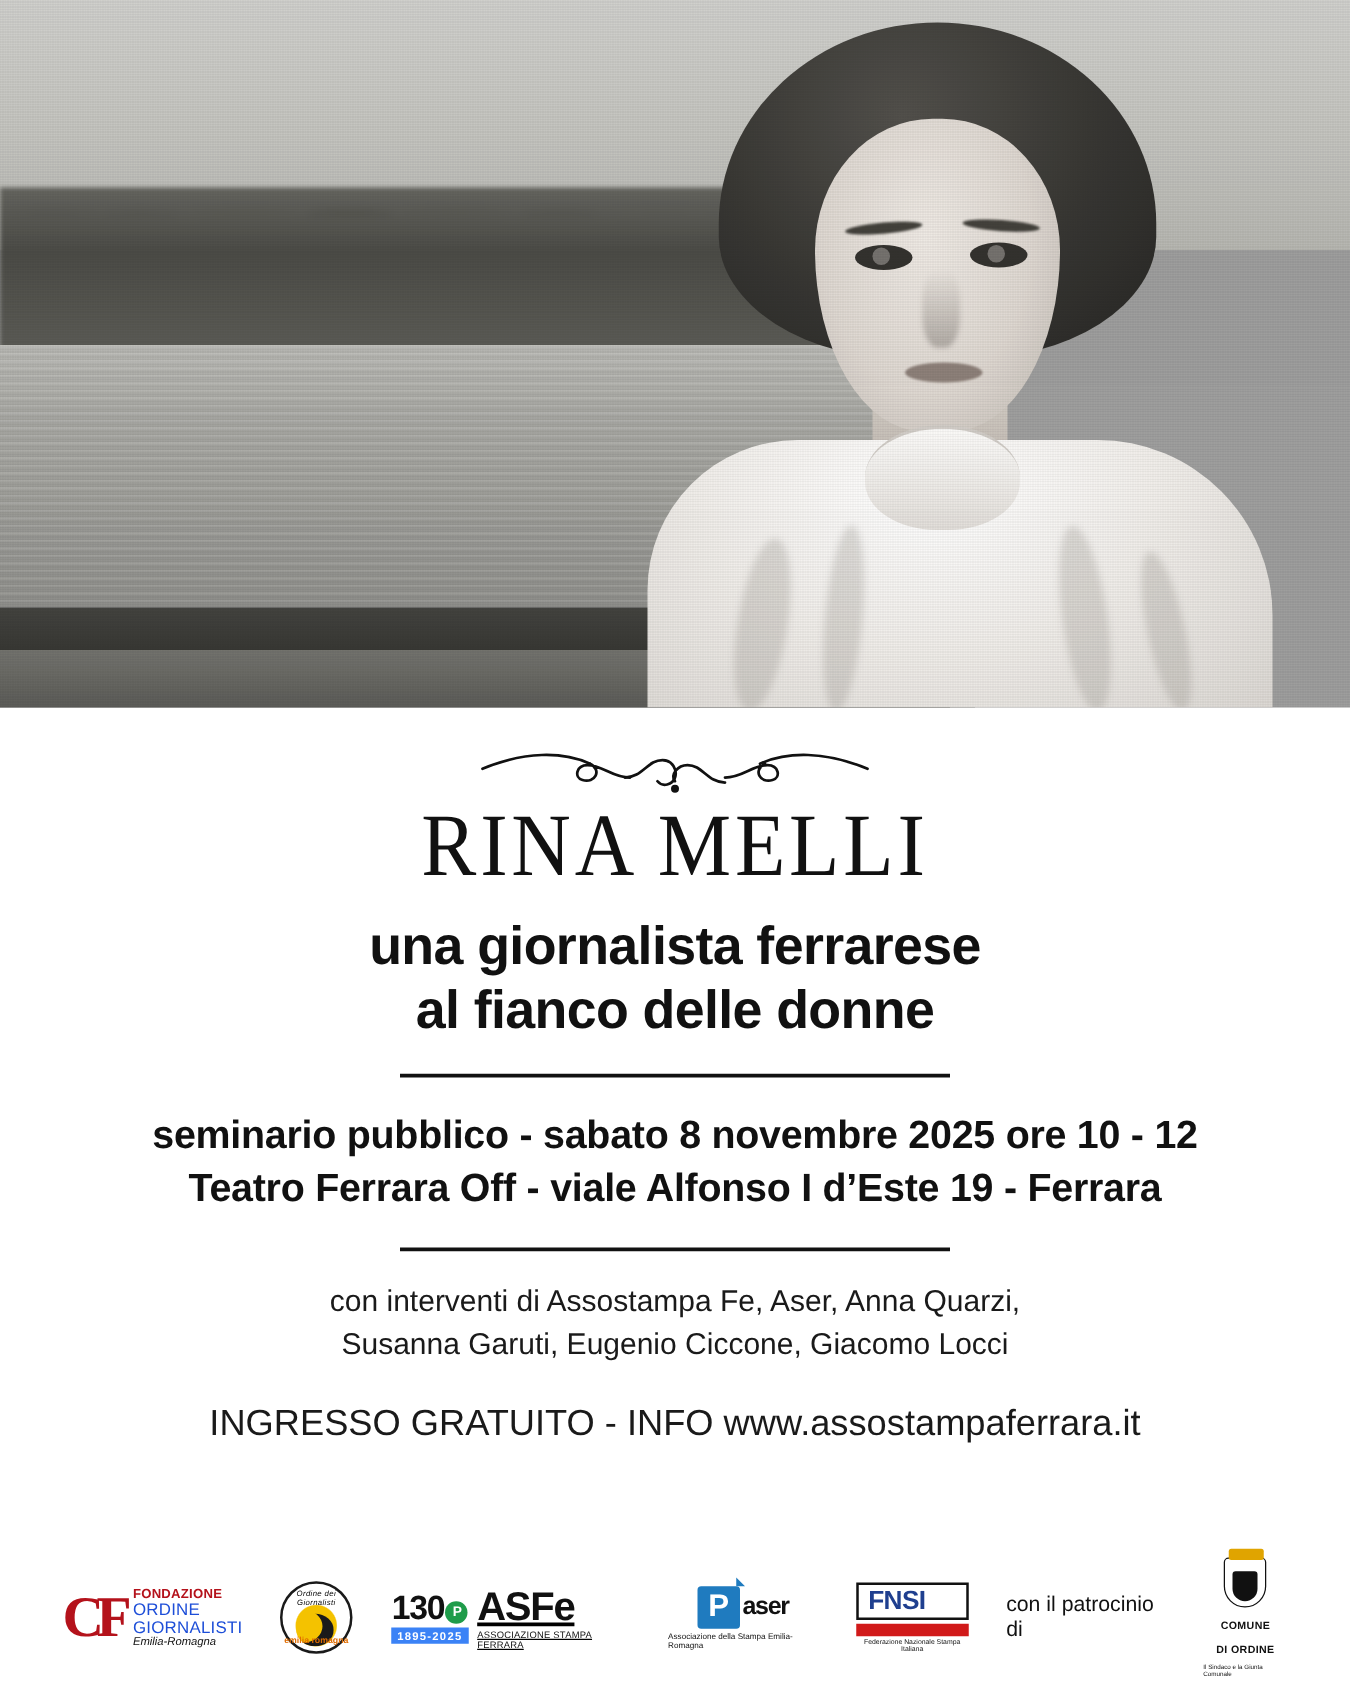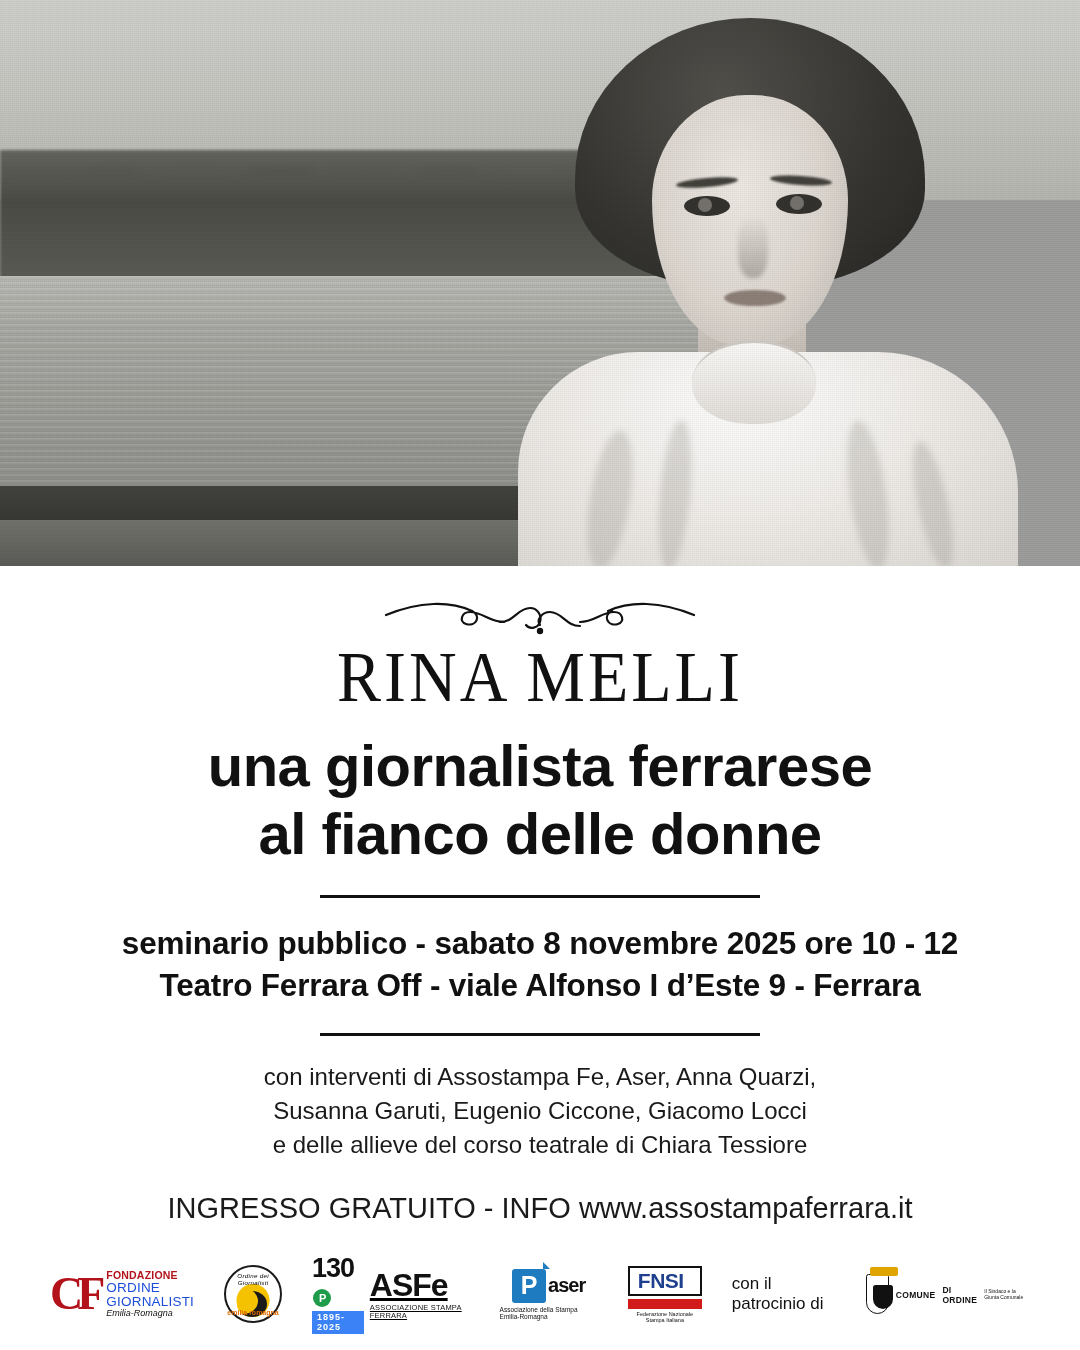--- a/index.html
+++ b/index.html
@@ -176,21 +176,21 @@
     letter-spacing: 3px;
     line-height: 1;
     margin-top: 6px;
     color: #111;
     font-weight: 400;
     transform: scaleY(1.08);
   }
   .subtitle {
     font-family: "Liberation Sans", sans-serif;
     font-weight: bold;
-    font-size: 58px;
+    font-size: 43px;
     line-height: 1.18;
     margin-top: 22px;
     letter-spacing: -0.5px;
   }
   .rule {
     width: 440px;
     height: 3px;
     background: #111;
     margin: 26px auto 0 auto;
   }
@@ -297,21 +297,21 @@
 
   .lg-fnsi .fnsi {
     border:2px solid #111; padding:1px 8px; font-size:21px; font-weight:bold;
     color:#1f3f8f; letter-spacing:-.5px; background:#fff;
   }
   .lg-fnsi .bar { height:10px; background:#d11a1a; margin-top:3px; }
   .lg-fnsi .cap { font-size:5.5px; text-align:center; color:#111; margin-top:2px; }
 
   .patro { font-size:17px; color:#111; }
 
-  .lg-comune { display:flex; flex-direction:row; align-items:center; }
+  .lg-comune { display:flex; flex-direction:column; align-items:center; }
   .lg-comune .shield {
     width:34px; height:40px; background:#ffffff;
     border:1.5px solid #111; border-radius:4px 4px 18px 18px;
     position:relative;
   }
   .lg-comune .shield .inner {
     position:absolute; left:6px; top:10px; width:20px; height:24px;
     background:#111; border-radius:3px 3px 12px 12px;
   }
   .lg-comune .crown {
@@ -372,29 +372,28 @@
 
     <div class="subtitle">
       <div>una giornalista ferrarese</div>
       <div>al fianco delle donne</div>
     </div>
 
     <div class="rule"></div>
 
     <div class="when">
       <div>seminario pubblico - sabato 8 novembre 2025 ore 10 - 12</div>
-      <div>Teatro Ferrara Off - viale Alfonso I d’Este 9 - Ferrara</div>
+      <div>Teatro Ferrara Off - viale Alfonso I d’Este 19 - Ferrara</div>
     </div>
 
     <div class="rule"></div>
 
     <div class="speakers">
       <div>con interventi di Assostampa Fe, Aser, Anna Quarzi,</div>
       <div>Susanna Garuti, Eugenio Ciccone, Giacomo Locci</div>
-      <div>e delle allieve del corso teatrale di Chiara Tessiore</div>
     </div>
 
     <div class="info">INGRESSO GRATUITO - INFO www.assostampaferrara.it</div>
   </div>
 
   <div class="logos">
 
     <div class="logo lg-fondazione">
       <div class="cf">CF</div>
       <div class="txt">

